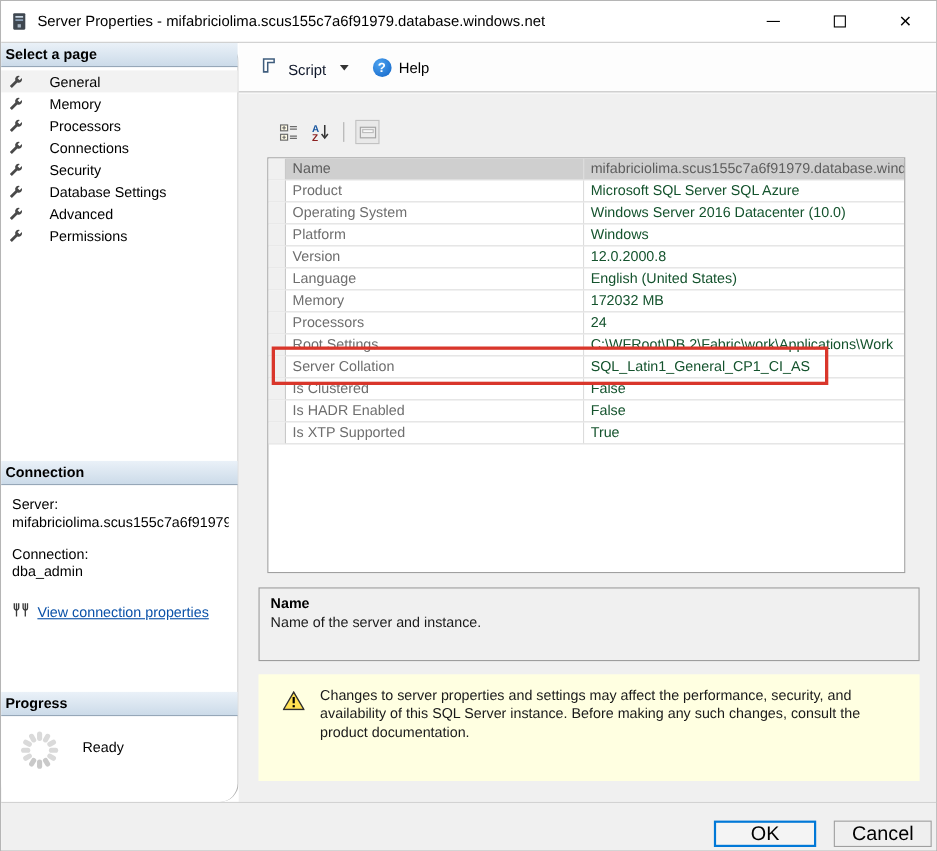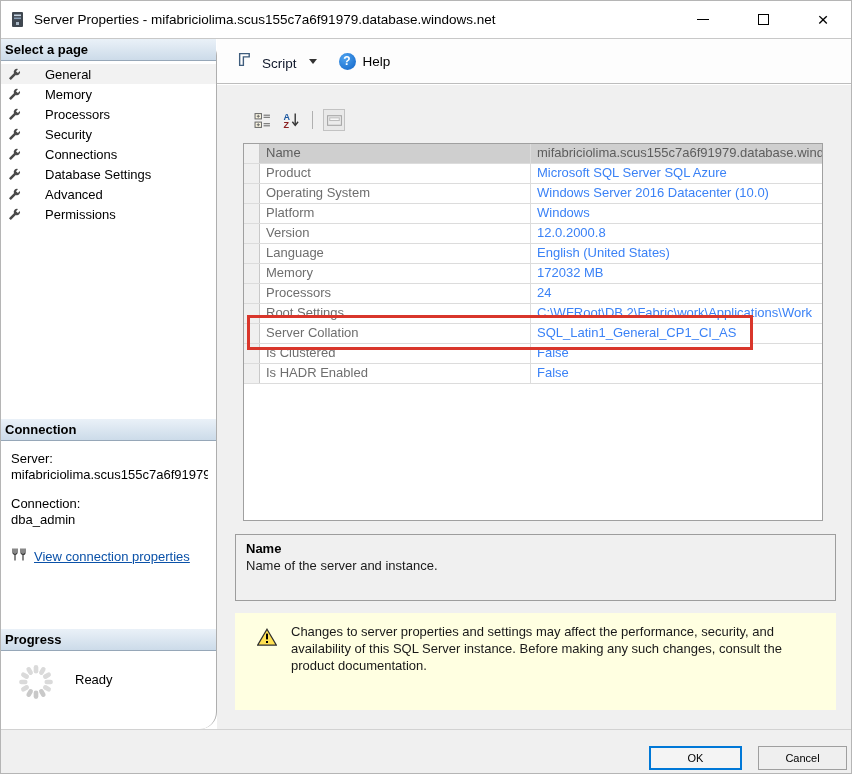--- a/index.html
+++ b/index.html
@@ -46,38 +46,38 @@
   .grid-toolbar { position: absolute; left: 34px; top: 24px; display: flex; align-items: center; gap: 7px; }
   .gt-icon { width: 22px; height: 22px; display: flex; align-items: center; justify-content: center; cursor: default; }
   .gt-sep { width: 1px; height: 18px; background: #b0b0b0; margin: 0 3px; }
   .gt-icon.disabled { border: 1px solid #c2c2c2; background: #e9e9e9; }
 
   
   .pgrid { position: absolute; left: 26px; top: 58px; width: 580px; height: 378px; background: #fff; border: 1px solid #a0a0a0; overflow: hidden; }
   .prow { height: 20px; display: flex; border-bottom: 1px solid #dcdcdc; cursor: default; }
   .pgutter { flex: 0 0 16px; background: #f0f0f0; border-right: 1px solid #c9c9c9; }
   .pname { flex: 0 0 271px; padding-left: 6px; font-size: 13px; color: #6e6e6e; line-height: 18px; border-right: 1px solid #dcdcdc; white-space: nowrap; overflow: hidden; }
-  .pval { flex: 1 1 auto; padding-left: 6px; font-size: 13px; color: #3b82f6; line-height: 18px; white-space: nowrap; overflow: hidden; }
+  .pval { flex: 1 1 auto; padding-left: 6px; font-size: 13px; color: #14532d; line-height: 18px; white-space: nowrap; overflow: hidden; }
   .prow.selected .pname, .prow.selected .pval { background: #cfcfcf; color: #5d5d5d; }
 
   .annotation { position: absolute; left: 30px; top: 230px; width: 506px; height: 35px; border: 3px solid #d9362b; z-index: 6; pointer-events: none; }
 
   
   .descbox { position: absolute; left: 18px; top: 449px; width: 601px; height: 67px; background: #f0f0f0; border: 1px solid #9d9d9d; padding: 6px 10px; }
   .desc-title { font-size: 13px; font-weight: bold; color: #000; }
   .desc-text { font-size: 13px; color: #1a1a1a; margin-top: 2px; }
 
   
   .warnbox { position: absolute; left: 18px; top: 528px; width: 601px; height: 97px; background: #ffffe1; display: flex; align-items: flex-start; padding: 10px 14px 0 14px; }
   .warn-icon { flex: 0 0 auto; margin: 5px 14px 0 8px; }
   .warn-text { font-size: 13px; color: #1a1a1a; line-height: 17px; max-width: 530px; }
 
   
   .footer { position: absolute; left: 0; top: 728px; width: 852px; height: 46px; background: #f0f0f0; border-top: 1px solid #d2d2d2; }
-  .btn { position: absolute; top: 16px; height: 24px; font-size: 11px; font-family: "Liberation Sans", sans-serif; text-align: center; cursor: default; }
+  .btn { position: absolute; top: 16px; height: 24px; font-size: 18px; font-family: "Liberation Sans", sans-serif; text-align: center; cursor: default; }
   .btn-ok { left: 648px; width: 93px; background: #f4f4f4; border: 2px solid #0078d7; color: #000; }
   .btn-cancel { left: 757px; width: 89px; background: #efefef; border: 1px solid #9f9f9f; color: #000; }
 </style>
 </head>
 <body>
 
 <div class="window">
 
   <div class="titlebar">
     <span class="app-icon">
@@ -129,29 +129,29 @@
             </svg>
           </span>
         <span>Processors</span>
       </div>
       <div class="page-item">
         <span class="wrench">
             <svg width="13" height="13" viewBox="0 0 14 14">
               <path d="M12.8 3.2a3.4 3.4 0 0 1-4.4 4.4L3 13l-2-2 5.4-5.4a3.4 3.4 0 0 1 4.4-4.4L8.6 3.4l2 2z" fill="#4a4a4a"></path>
             </svg>
           </span>
+        <span>Connections</span>
+      </div>
+      <div class="page-item">
+        <span class="wrench">
+            <svg width="13" height="13" viewBox="0 0 14 14">
+              <path d="M12.8 3.2a3.4 3.4 0 0 1-4.4 4.4L3 13l-2-2 5.4-5.4a3.4 3.4 0 0 1 4.4-4.4L8.6 3.4l2 2z" fill="#4a4a4a"></path>
+            </svg>
+          </span>
         <span>Security</span>
-      </div>
-      <div class="page-item">
-        <span class="wrench">
-            <svg width="13" height="13" viewBox="0 0 14 14">
-              <path d="M12.8 3.2a3.4 3.4 0 0 1-4.4 4.4L3 13l-2-2 5.4-5.4a3.4 3.4 0 0 1 4.4-4.4L8.6 3.4l2 2z" fill="#4a4a4a"></path>
-            </svg>
-          </span>
-        <span>Connections</span>
       </div>
       <div class="page-item">
         <span class="wrench">
             <svg width="13" height="13" viewBox="0 0 14 14">
               <path d="M12.8 3.2a3.4 3.4 0 0 1-4.4 4.4L3 13l-2-2 5.4-5.4a3.4 3.4 0 0 1 4.4-4.4L8.6 3.4l2 2z" fill="#4a4a4a"></path>
             </svg>
           </span>
         <span>Database Settings</span>
       </div>
       <div class="page-item">
@@ -323,20 +323,25 @@
         <div class="prow">
           <div class="pgutter"></div>
           <div class="pname">Is Clustered</div>
           <div class="pval">False</div>
         </div>
         <div class="prow">
           <div class="pgutter"></div>
           <div class="pname">Is HADR Enabled</div>
           <div class="pval">False</div>
         </div>
+        <div class="prow">
+          <div class="pgutter"></div>
+          <div class="pname">Is XTP Supported</div>
+          <div class="pval">True</div>
+        </div>
       </div>
 
       <div class="annotation"></div>
 
       <div class="descbox">
         <div class="desc-title">Name</div>
         <div class="desc-text">Name of the server and instance.</div>
       </div>
 
       <div class="warnbox">

